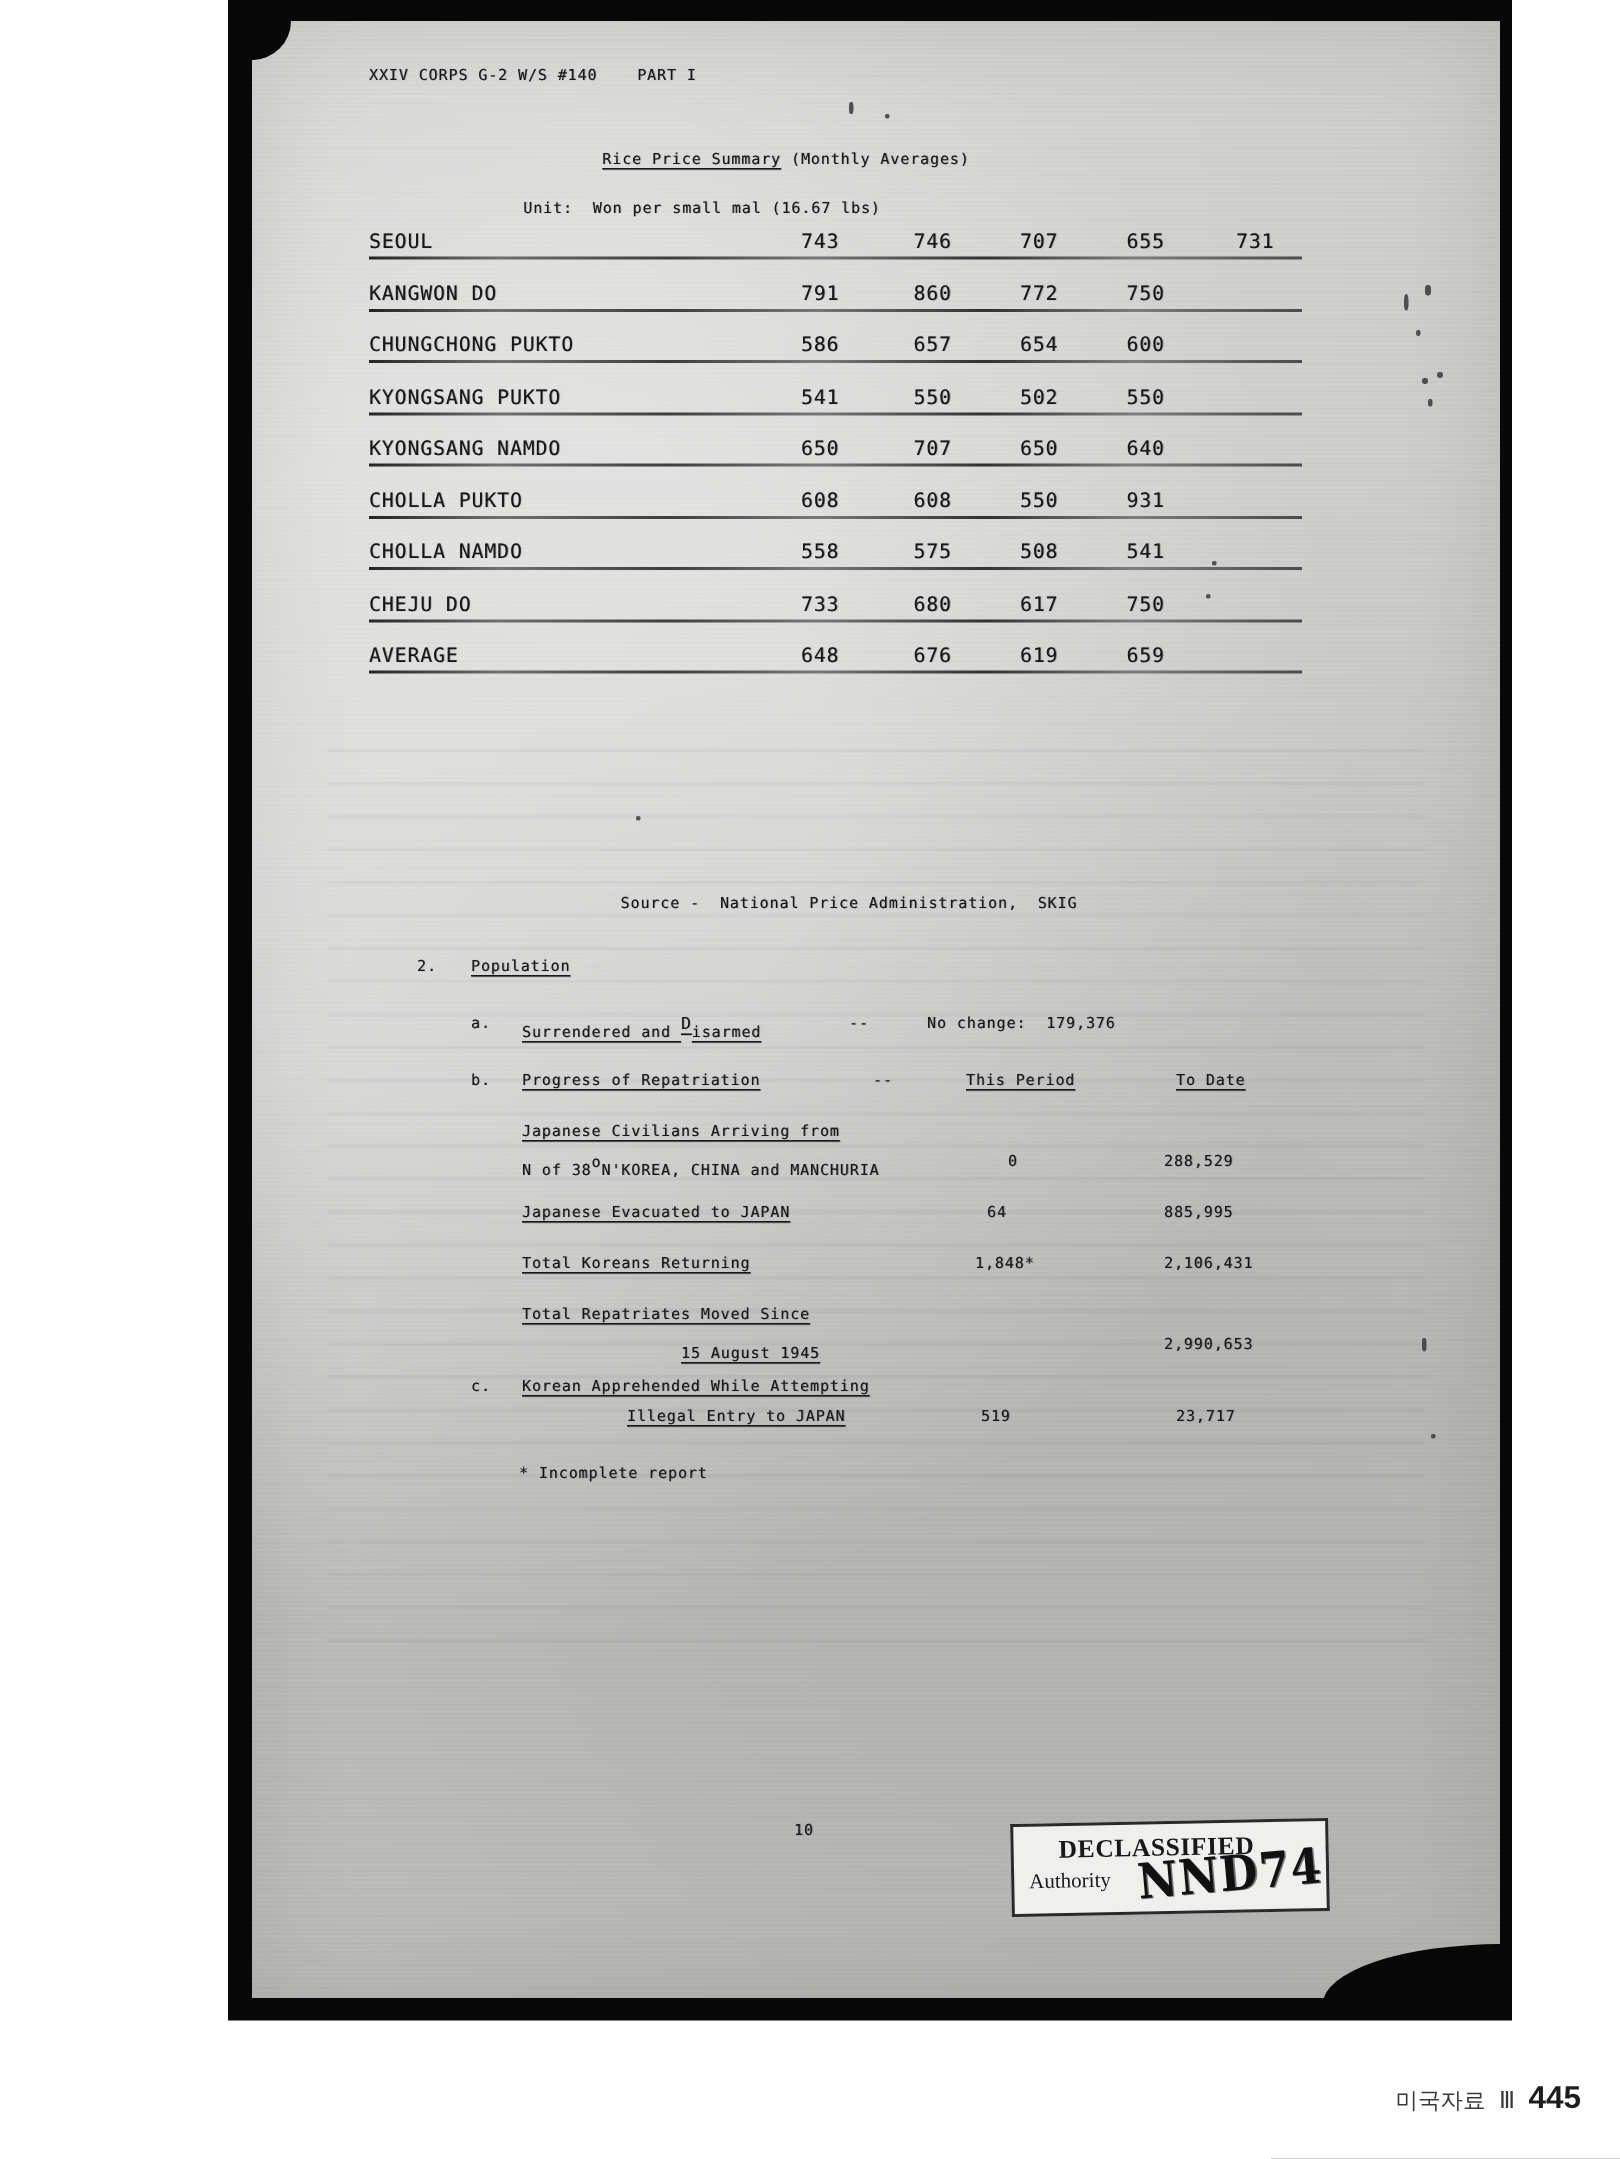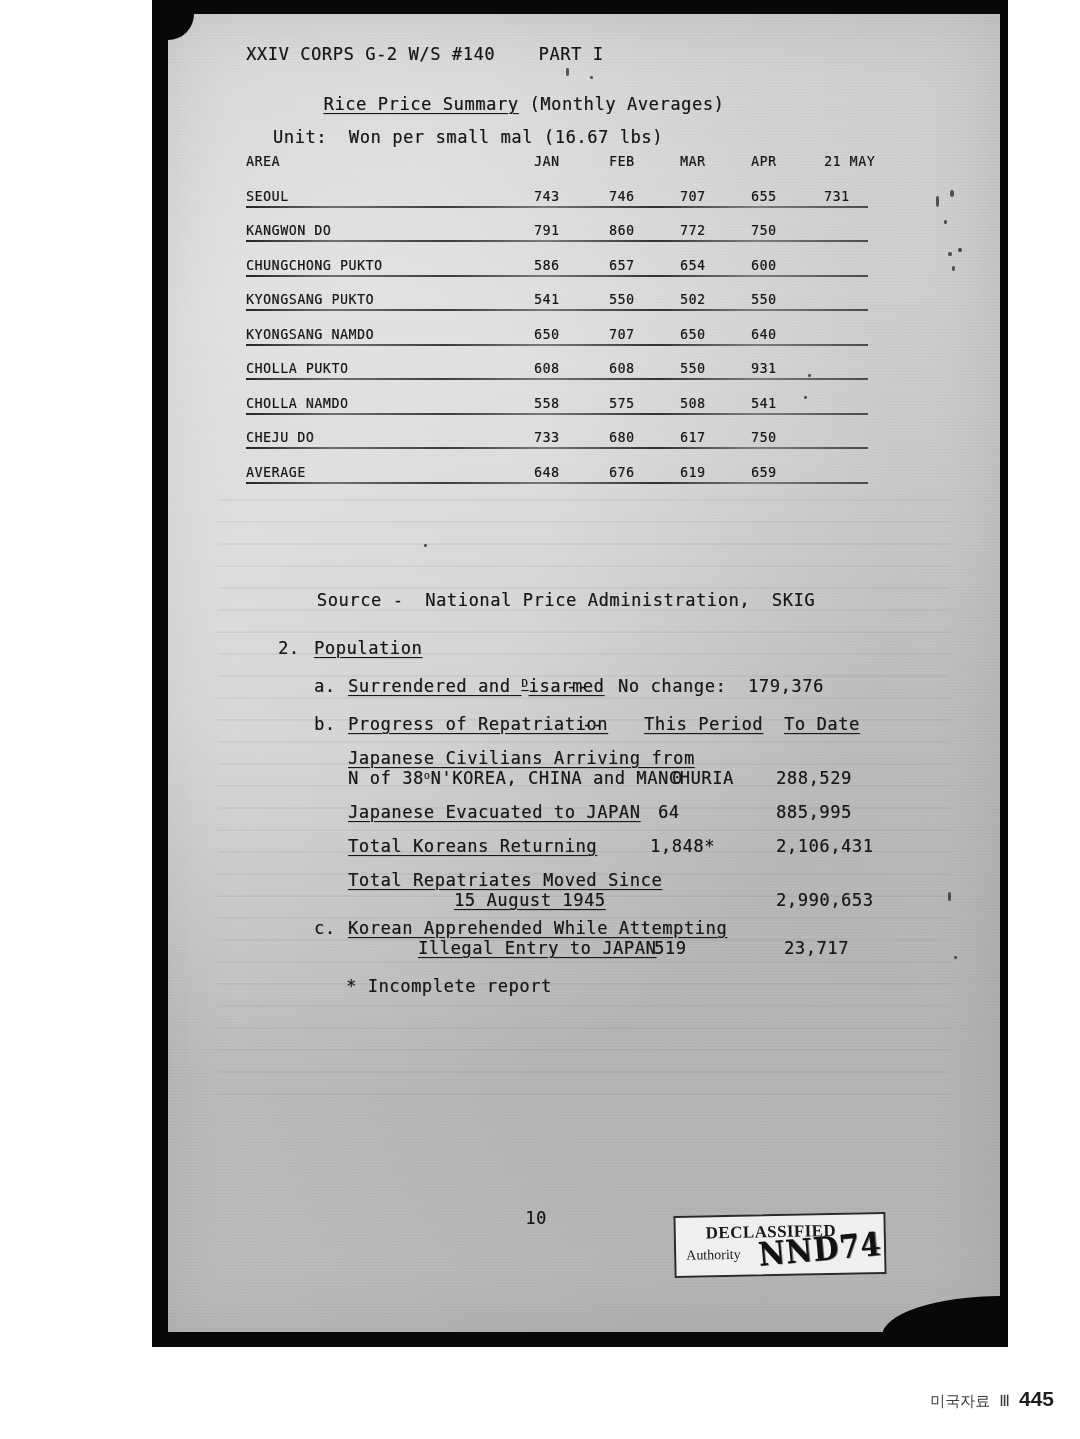--- a/index.html
+++ b/index.html
@@ -67,21 +67,21 @@
                border-radius: 0 0 26px 0; background:#080808; }
   .corner.br-curve {
     position:absolute; right:-2px; bottom:-4px;
     width:120px; height:40px; background:#080808;
     border-radius: 100% 0 0 0;
   }
 
   .typed {
     position: absolute;
     font-family: "DejaVu Sans Mono", "Liberation Mono", monospace;
-    font-size: 17px;
+    font-size: 10px;
     letter-spacing: 0.6px;
     line-height: 1;
     color: #17171b;
     white-space: pre;
     text-shadow: 0.4px 0.25px 0.6px rgba(0,0,0,0.45);
   }
   .typed.ul { text-decoration: underline; text-underline-offset: 2.5px; }
 
   
   .table { position: absolute; left: 78px; top: 140px; width: 700px; }
@@ -187,28 +187,20 @@
     <div style="position:absolute; left:0; top:82px; width:832px; text-align:center;">
       <span class="typed ul" style="position:relative; left:-60px;">Rice Price Summary</span><span class="typed" style="position:relative; left:-60px;text-align:center;"> (Monthly Averages)</span>
     </div>
 
     <div style="position:absolute; left:0; top:115px; width:760px; text-align:center;">
       <span class="typed" style="position:relative; left:-80px;">Unit:  Won per small mal (16.67 lbs)</span>
     </div>
 
     <div class="table">
 
-      <div class="trow" id="thead">
-        <span class="label ul">AREA</span>
-        <span class="cell ul c-jan">JAN</span>
-        <span class="cell ul c-feb">FEB</span>
-        <span class="cell ul c-mar">MAR</span>
-        <span class="cell ul c-apr">APR</span>
-        <span class="cell ul c-may">21 MAY</span>
-      </div>
 
       <div id="tbody">
           <div class="trow">
             <span class="label">SEOUL</span>
             <span class="cell c-jan">743</span>
             <span class="cell c-feb">746</span>
             <span class="cell c-mar">707</span>
             <span class="cell c-apr">655</span>
             <span class="cell c-may">731</span>
             <span class="rule"></span>

